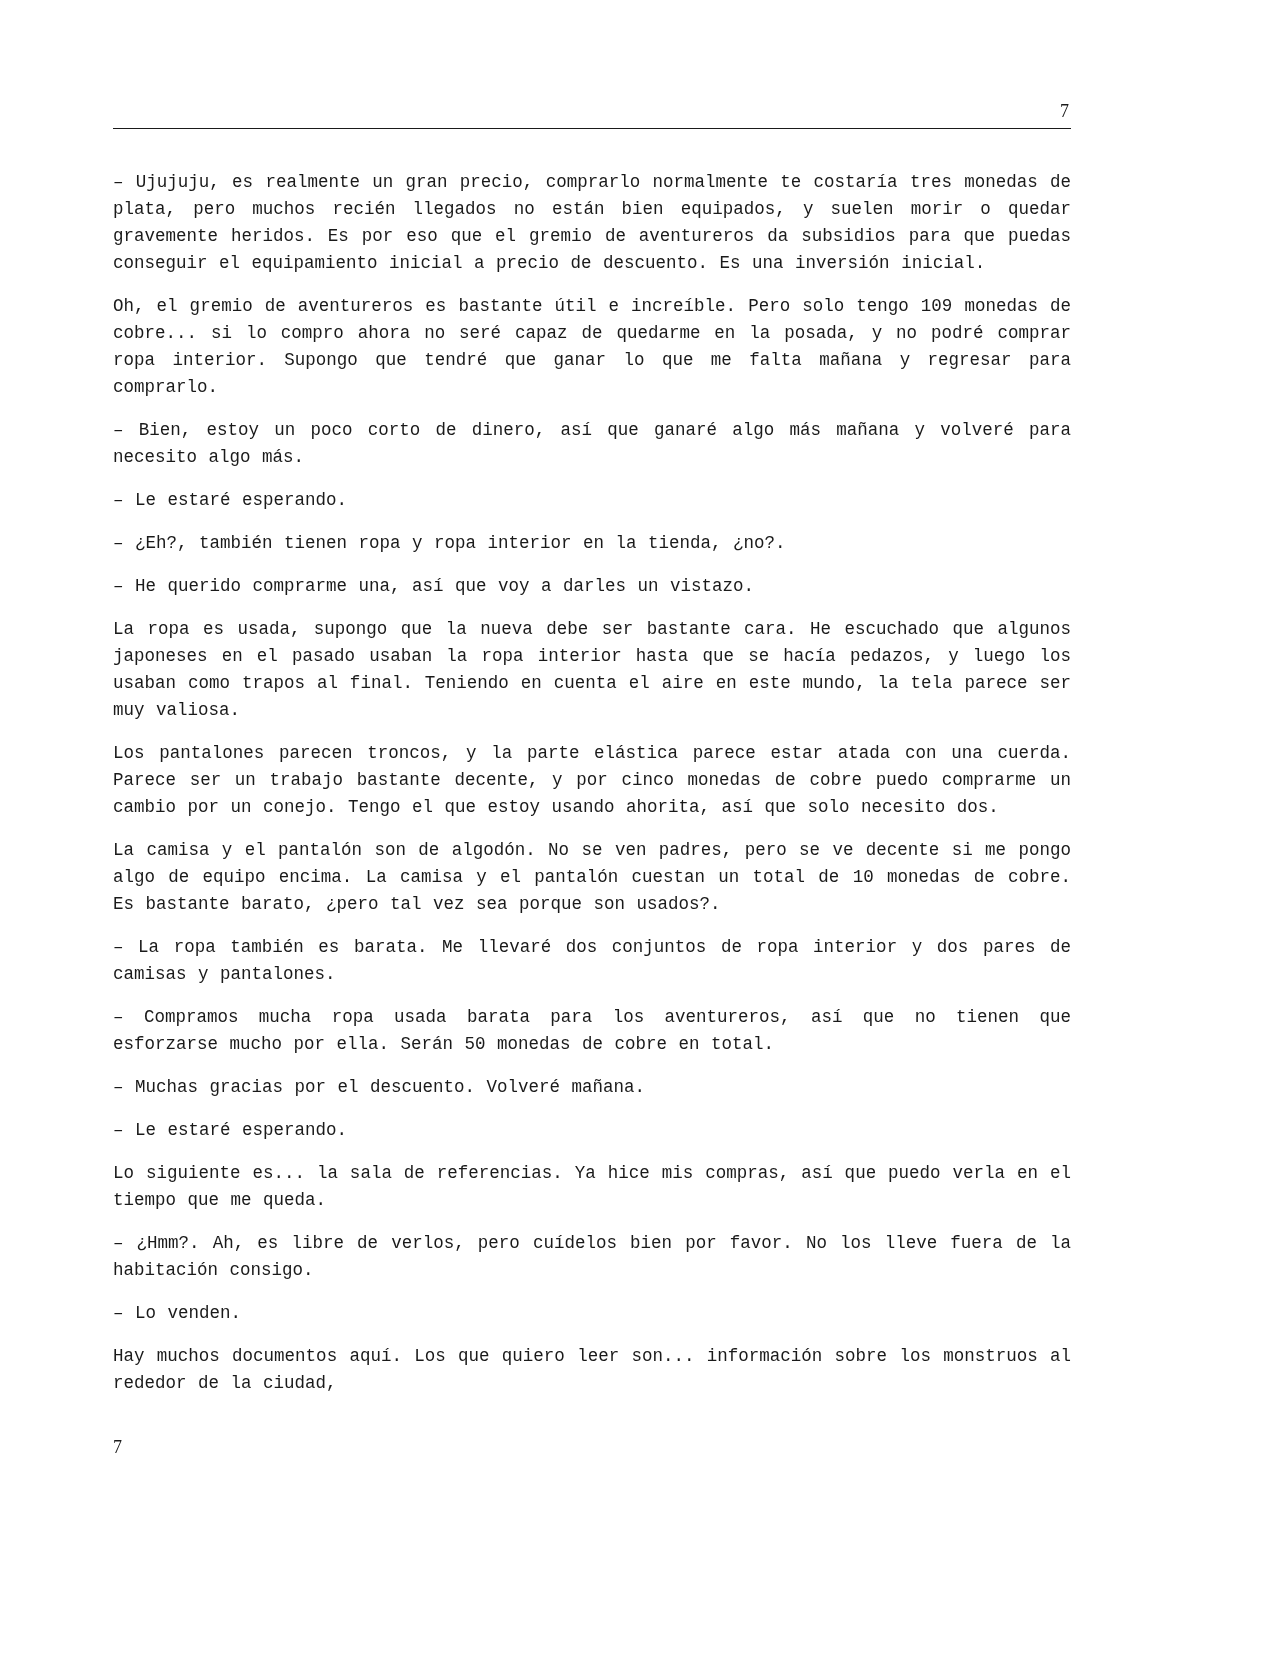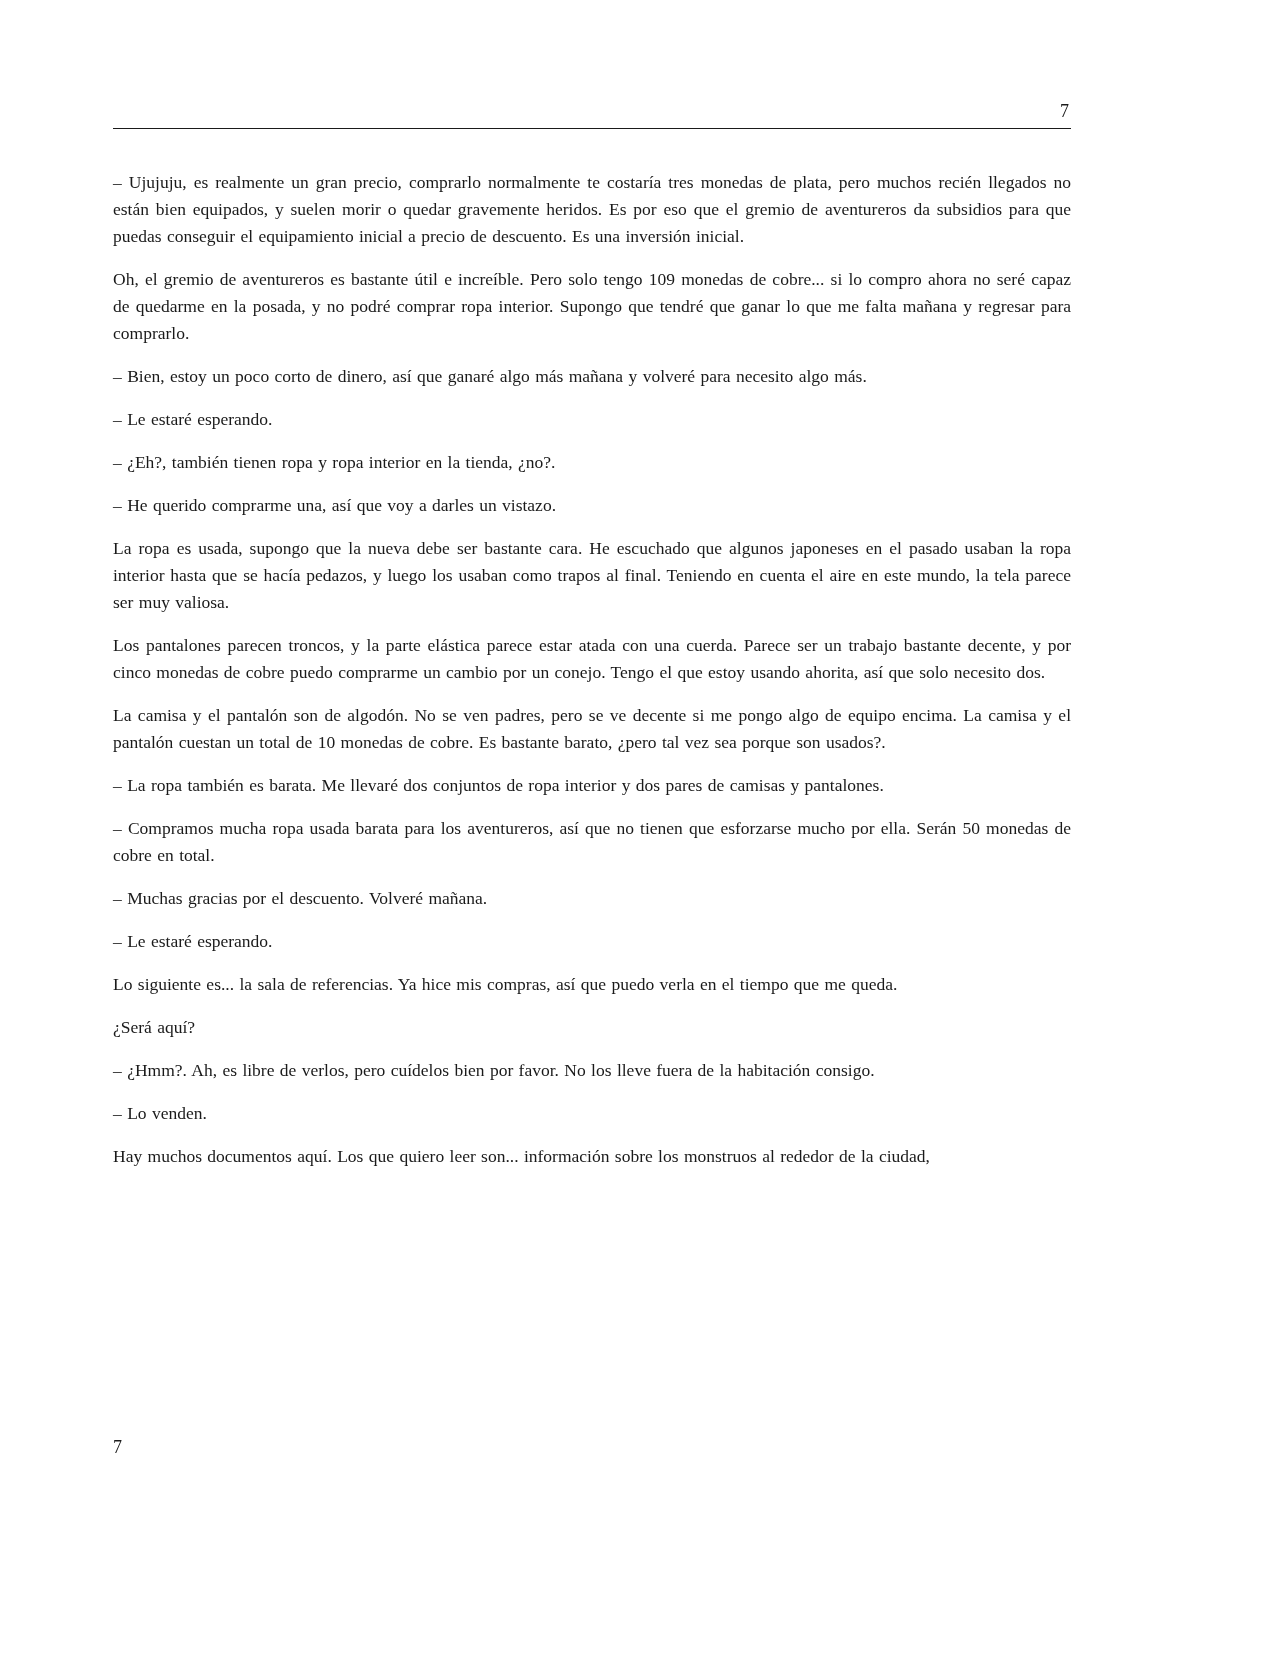--- a/index.html
+++ b/index.html
@@ -36,20 +36,21 @@
     border: none;
     border-top: 1.5px solid #1a1a1a;
     margin: 6px 0 0 0;
   }
   .body-text p {
     margin: 0 0 16px 0;
     font-size: 17.5px;
     line-height: 27px;
     text-align: justify;
     word-spacing: 1px;
+    font-family: Liberation Mono, monospace;
   }
   .footer-number {
     position: absolute;
     left: 113px;
     bottom: 198px;
     font-size: 18px;
   }
 </style>
 </head>
 <body>
@@ -68,20 +69,19 @@
       <p>– ¿Eh?, también tienen ropa y ropa interior en la tienda, ¿no?.</p>
       <p>– He querido comprarme una, así que voy a darles un vistazo.</p>
       <p>La ropa es usada, supongo que la nueva debe ser bastante cara. He escuchado que algunos japoneses en el pasado usaban la ropa interior hasta que se hacía pedazos, y luego los usaban como trapos al final. Teniendo en cuenta el aire en este mundo, la tela parece ser muy valiosa.</p>
       <p>Los pantalones parecen troncos, y la parte elástica parece estar atada con una cuerda. Parece ser un trabajo bastante decente, y por cinco monedas de cobre puedo comprarme un cambio por un conejo. Tengo el que estoy usando ahorita, así que solo necesito dos.</p>
       <p>La camisa y el pantalón son de algodón. No se ven padres, pero se ve decente si me pongo algo de equipo encima. La camisa y el pantalón cuestan un total de 10 monedas de cobre. Es bastante barato, ¿pero tal vez sea porque son usados?.</p>
       <p>– La ropa también es barata. Me llevaré dos conjuntos de ropa interior y dos pares de camisas y pantalones.</p>
       <p>– Compramos mucha ropa usada barata para los aventureros, así que no tienen que esforzarse mucho por ella. Serán 50 monedas de cobre en total.</p>
       <p>– Muchas gracias por el descuento. Volveré mañana.</p>
       <p>– Le estaré esperando.</p>
       <p>Lo siguiente es... la sala de referencias. Ya hice mis compras, así que puedo verla en el tiempo que me queda.</p>
-      <p>¿Será aquí?</p>
       <p>– ¿Hmm?. Ah, es libre de verlos, pero cuídelos bien por favor. No los lleve fuera de la habitación consigo.</p>
       <p>– Lo venden.</p>
       <p>Hay muchos documentos aquí. Los que quiero leer son... información sobre los monstruos al rededor de la ciudad,</p>
     </main>
   </div>
   <div class="footer-number">7</div>
 </div>
 
 </body></html>

